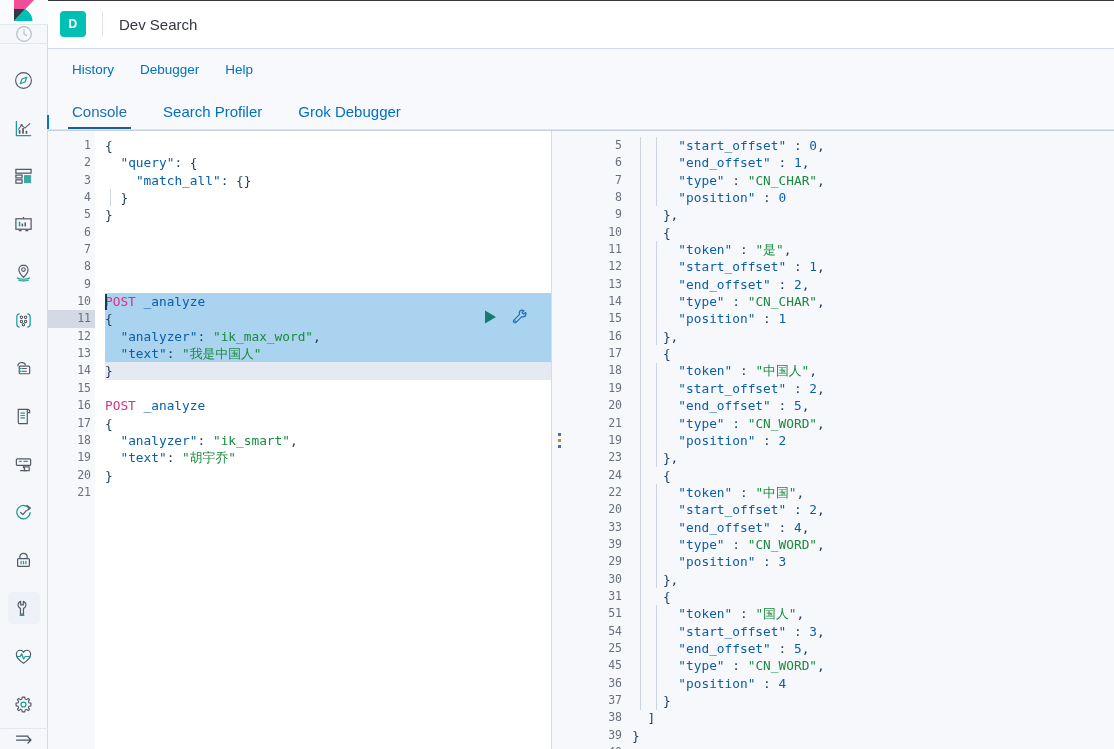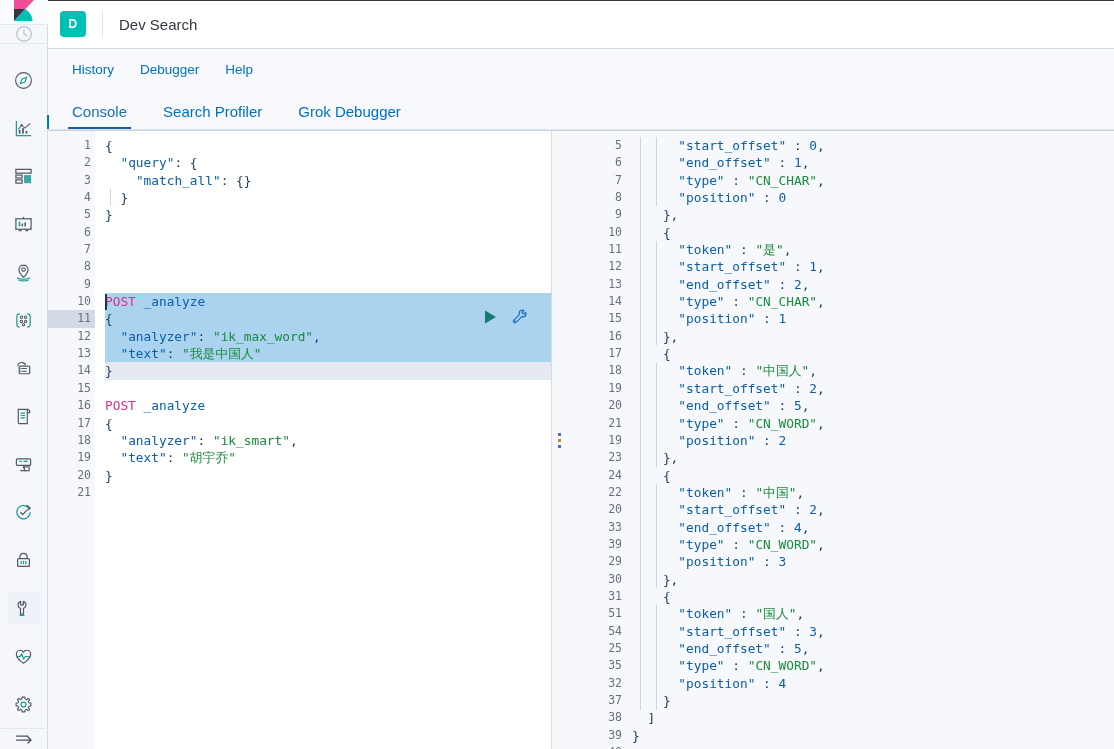--- a/index.html
+++ b/index.html
@@ -504,22 +504,22 @@
             <div class="gutter-row">22</div>
             <div class="gutter-row">20</div>
             <div class="gutter-row">33</div>
             <div class="gutter-row">39</div>
             <div class="gutter-row">29</div>
             <div class="gutter-row">30<span class="fold">▴</span></div>
             <div class="gutter-row">31<span class="fold">▾</span></div>
             <div class="gutter-row">51</div>
             <div class="gutter-row">54</div>
             <div class="gutter-row">25</div>
-            <div class="gutter-row">35</div>
-            <div class="gutter-row">32</div>
+            <div class="gutter-row">45</div>
+            <div class="gutter-row">36</div>
             <div class="gutter-row">37<span class="fold">▴</span></div>
             <div class="gutter-row">38<span class="fold">▴</span></div>
             <div class="gutter-row">39<span class="fold">▴</span></div>
             <div class="gutter-row">40</div>
           </div>
         <div class="codearea" id="output-code">
             <div class="line"><span class="t-punc"> </span><span class="t-punc"> </span><span class="t-punc"> </span><span class="t-punc"> </span><span class="t-punc"> </span><span class="t-punc"> </span><span class="t-key">"start_offset"</span><span class="t-punc"> </span><span class="t-punc">:</span><span class="t-punc"> </span><span class="t-num">0</span><span class="t-punc">,</span></div>
             <div class="line"><span class="t-punc"> </span><span class="t-punc"> </span><span class="t-punc"> </span><span class="t-punc"> </span><span class="t-punc"> </span><span class="t-punc"> </span><span class="t-key">"end_offset"</span><span class="t-punc"> </span><span class="t-punc">:</span><span class="t-punc"> </span><span class="t-num">1</span><span class="t-punc">,</span></div>
             <div class="line"><span class="t-punc"> </span><span class="t-punc"> </span><span class="t-punc"> </span><span class="t-punc"> </span><span class="t-punc"> </span><span class="t-punc"> </span><span class="t-key">"type"</span><span class="t-punc"> </span><span class="t-punc">:</span><span class="t-punc"> </span><span class="t-str">"CN_CHAR"</span><span class="t-punc">,</span></div>
             <div class="line"><span class="t-punc"> </span><span class="t-punc"> </span><span class="t-punc"> </span><span class="t-punc"> </span><span class="t-punc"> </span><span class="t-punc"> </span><span class="t-key">"position"</span><span class="t-punc"> </span><span class="t-punc">:</span><span class="t-punc"> </span><span class="t-num">0</span></div>

